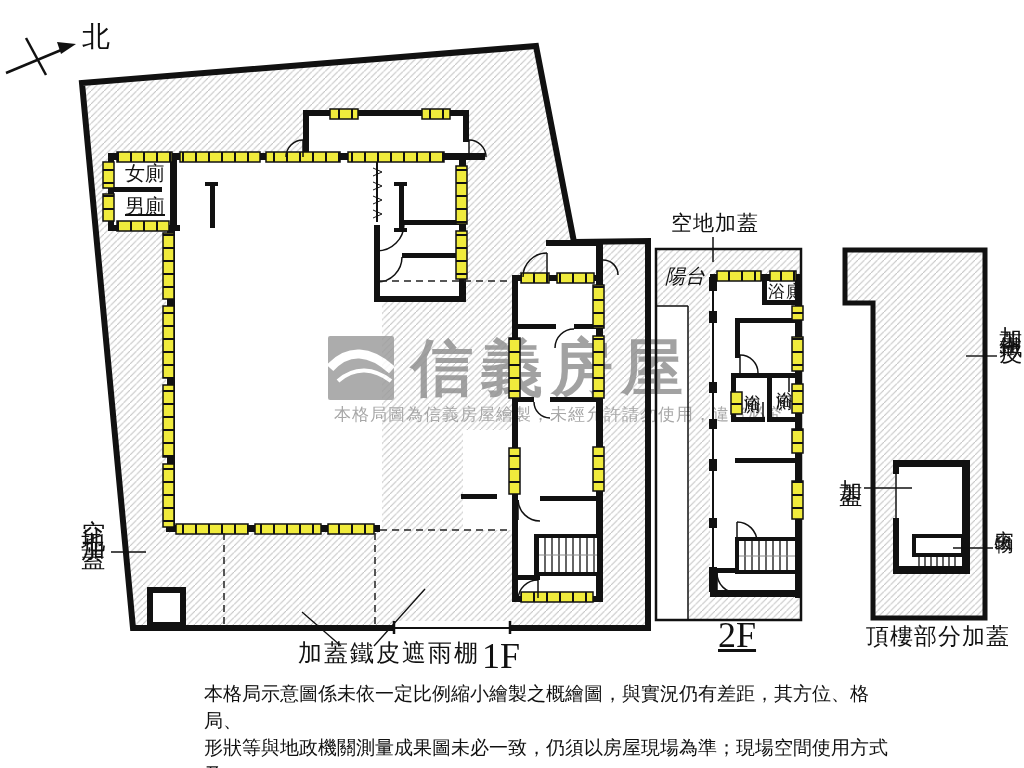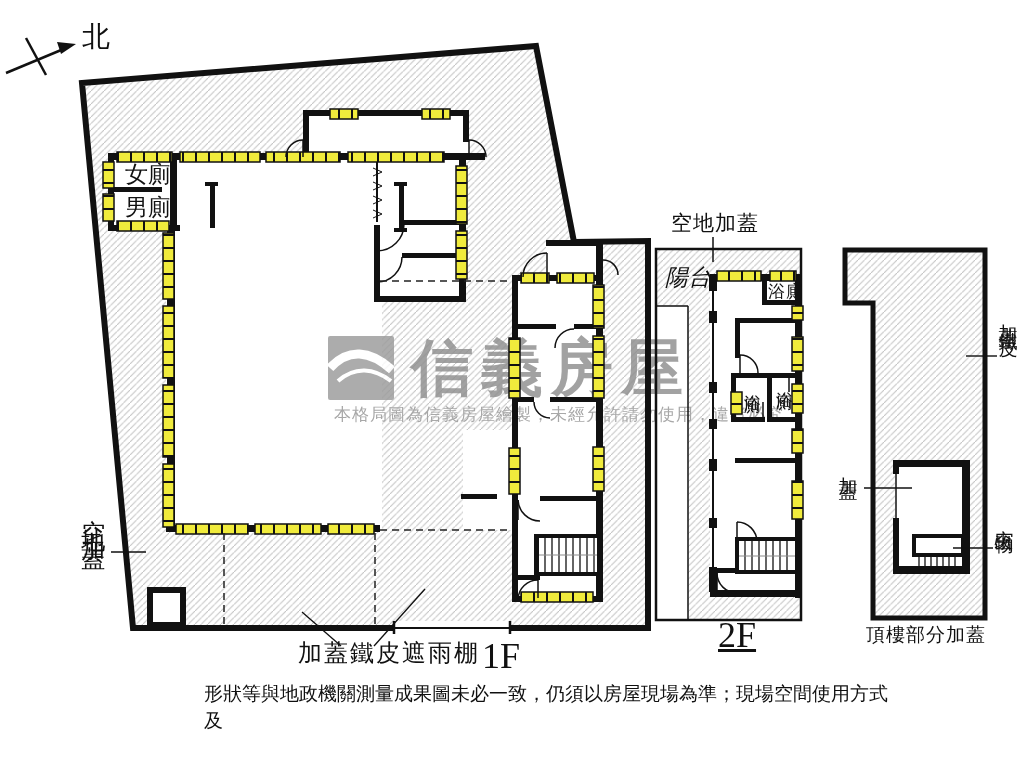--- a/index.html
+++ b/index.html
@@ -5,24 +5,24 @@
   html,body { margin:0; padding:0; background:#fff; }
   .stage { position:relative; width:1024px; height:768px; background:#ffffff;
            overflow:hidden; font-family:"Liberation Serif", serif; color:#111; }
   .layer { position:absolute; left:0; top:0; width:1024px; height:768px; }
   #under { z-index:1; }
   #wm    { z-index:2; pointer-events:none; }
   #over  { z-index:3; }
   #labels{ z-index:4; pointer-events:none; }
   .lbl { position:absolute; white-space:nowrap; color:#111; line-height:1.05; }
   .v { writing-mode:vertical-rl; text-orientation:upright; }
-  .room-lbl  { font-size:23px; }
+  .room-lbl  { font-size:20px; }
   .small-lbl { font-size:17px; letter-spacing:1px; }
   .floor-lbl { font-size:36px; }
-  .ann-lbl   { font-size:19px; }
+  .ann-lbl   { font-size:23px; }
   .wm-wrap { position:absolute; left:328px; top:336px; display:flex; gap:17px; opacity:.82; }
   .wm-brand { font-size:62px; line-height:64px; font-weight:bold; color:#8e8e8e; letter-spacing:8px; }
   .wm-notice { position:absolute; left:334px; top:403px; font-size:17px; color:#a8a8a8; letter-spacing:1px; }
   .disclaimer { position:absolute; left:204px; top:680px; width:700px;
                 font-size:19px; line-height:27px; color:#101010; }
 </style>
 </head>
 <body>
 
 <div class="stage">
@@ -309,36 +309,37 @@
         <line x1="864" y1="488" x2="912" y2="488"></line>
         <line x1="953" y1="548" x2="993" y2="548"></line>
       </g>
     </g>
   </svg>
 
   <div id="labels" class="layer">
     <div class="lbl" style="left:82px; top:22px; font-size:28px;">北</div>
 
     <div class="lbl room-lbl" style="left:125px; top:163px;">女廁</div>
-    <div class="lbl room-lbl" style="left:125px; top:196px;">男廁</div>
+    <div class="lbl room-lbl" style="left:125px; top:196px;text-decoration:underline;">男廁</div>
 
     <div class="lbl v" style="left:80px; top:500px; font-size:24px; letter-spacing:9px;">空地加蓋</div>
     <div class="lbl" style="left:298px; top:641px; font-size:24px; letter-spacing:2px;">加蓋鐵皮遮雨棚</div>
     <div class="lbl floor-lbl" style="left:482px; top:638px;">1F</div>
 
     <div class="lbl" style="left:671px; top:212px; font-size:21px; letter-spacing:1px;">空地加蓋</div>
     <div class="lbl room-lbl" style="left:665px; top:266px;font-style:italic;">陽台</div>
     <div class="lbl small-lbl" style="left:768px; top:283px;">浴廁</div>
     <div class="lbl small-lbl v" style="left:743px; top:381px;">浴廁</div>
     <div class="lbl small-lbl v" style="left:775px; top:378px;">浴廁</div>
     <div class="lbl floor-lbl" style="left:718px; top:617px;text-decoration:underline;">2F</div>
 
     <div class="lbl v ann-lbl" style="left:998px; top:308px; letter-spacing:5px;">加蓋鐵皮</div>
     <div class="lbl v ann-lbl" style="left:838px; top:461px; letter-spacing:5px;">加蓋</div>
     <div class="lbl v" style="left:994px; top:514px; font-size:19px; letter-spacing:3px;">突出物</div>
     <div class="lbl ann-lbl" style="left:866px; top:625px; letter-spacing:1px;">頂樓部分加蓋</div>
 
     <div class="disclaimer">
+      <div>本格局示意圖係未依一定比例縮小繪製之概繪圖，與實況仍有差距，其方位、格局、</div>
       <div>形狀等與地政機關測量成果圖未必一致，仍須以房屋現場為準；現場空間使用方式及</div>
 
     </div>
   </div>
 </div>
 
 </body></html>

